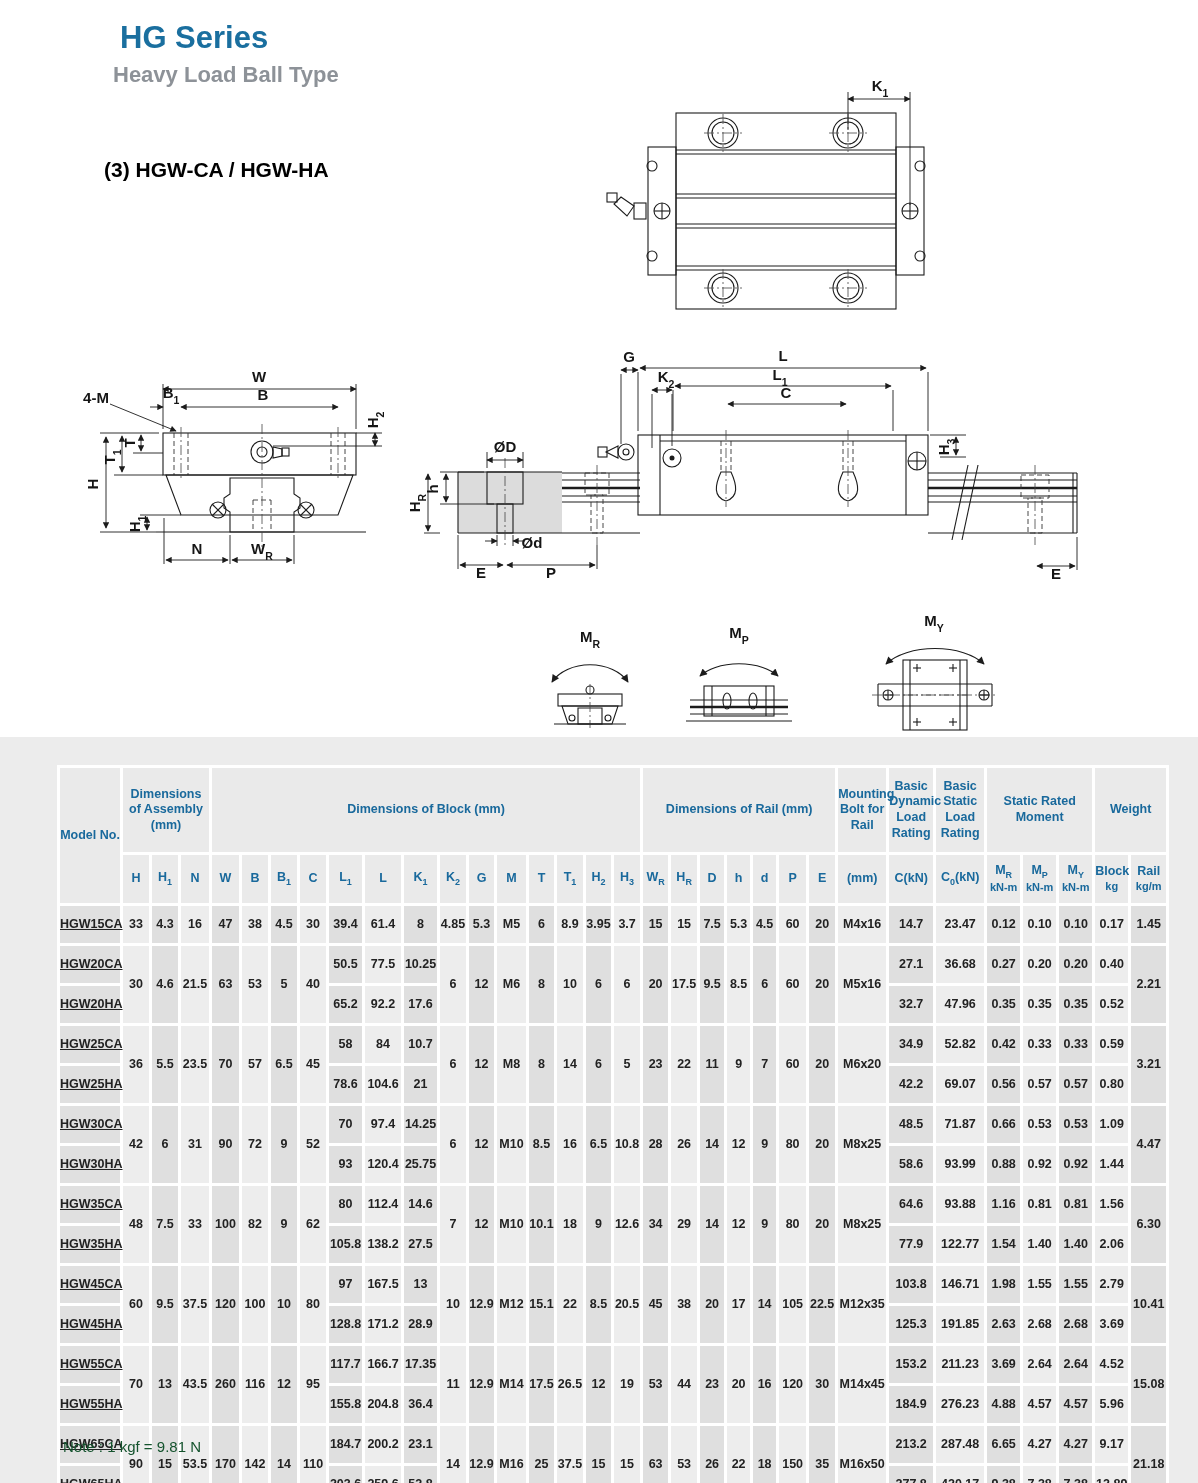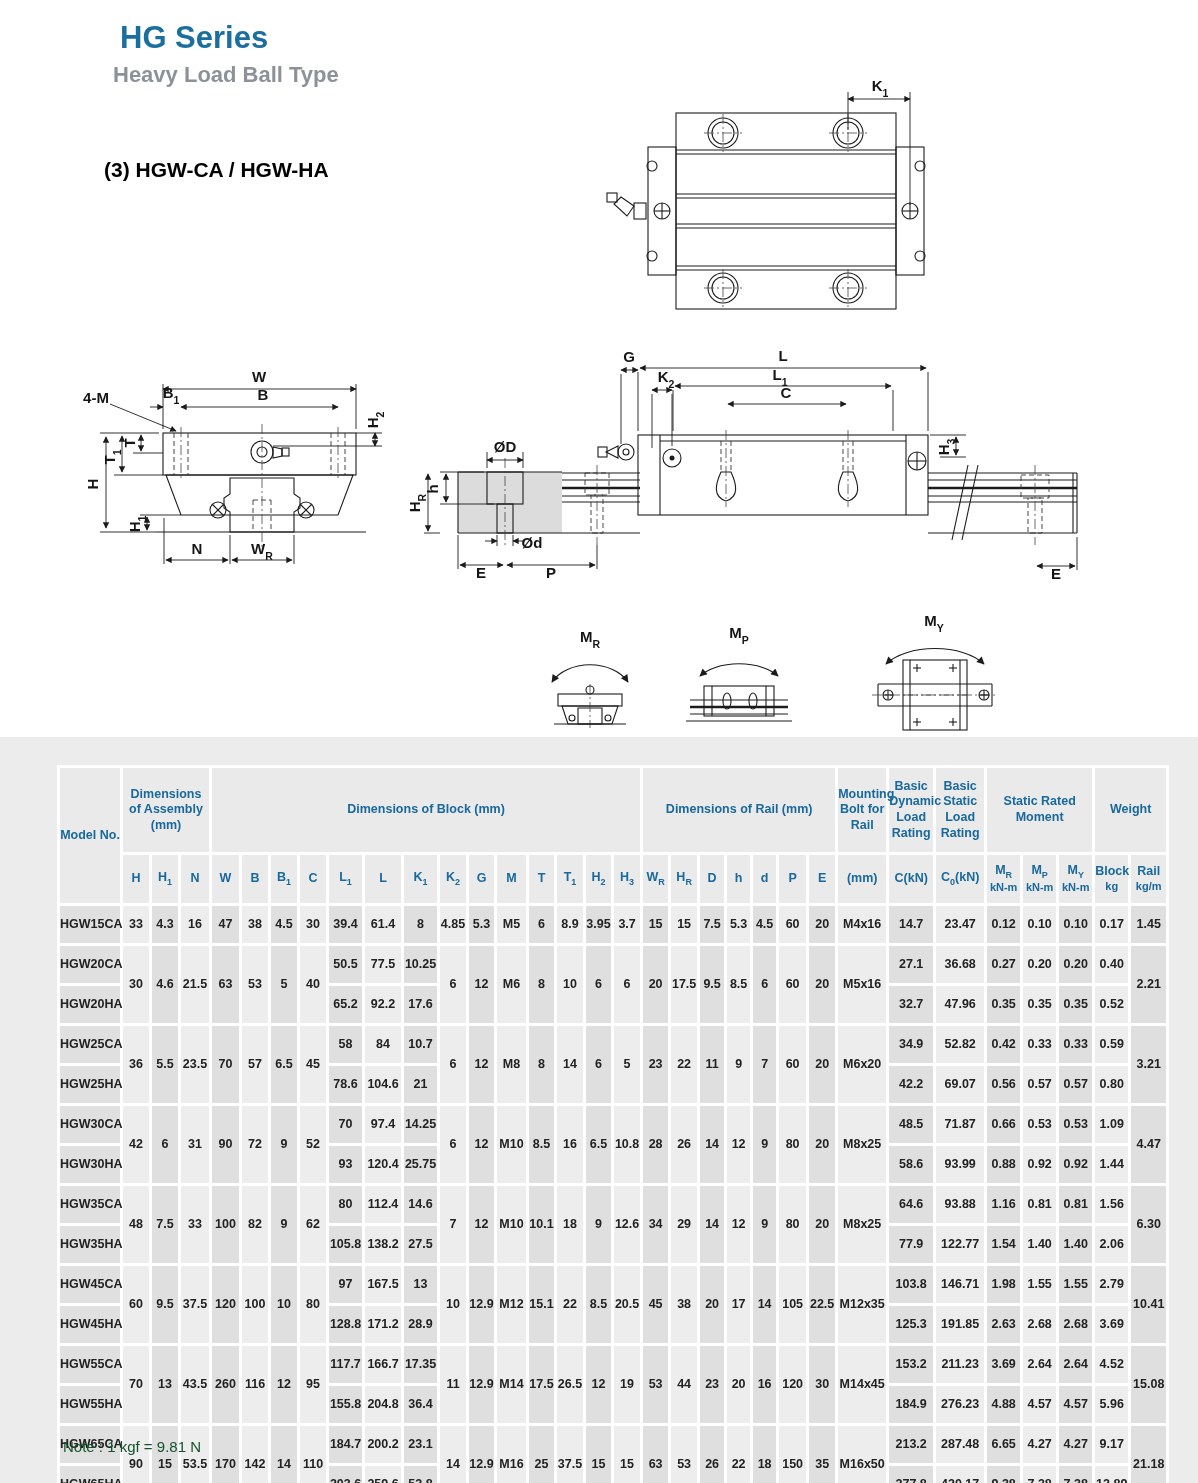--- a/index.html
+++ b/index.html
@@ -21,21 +21,21 @@
   table.spec th,table.spec td{padding:0;text-align:center;vertical-align:middle;line-height:1.25;}
   table.spec thead th{background:#eaeaea;color:#19699c;font-weight:bold;font-size:12.5px;}
   tr.ghead th{height:84px;}
   tr.shead th{height:48px;font-size:13px;}
   th.model-h{text-align:left;padding-left:6px;font-size:13px;}
   .two-line span{display:block;}
   .two-line .u{font-size:11px;}
   table.spec td{font-size:12.5px;font-weight:bold;height:37px;color:#222;}
   td.light{background:#ededed;}
   td.dark{background:#dfdfdf;}
-  td.model{background:#e0e0e0 !important;text-align:left;padding-left:7px;font-size:13px;color:#1d1d1f;}
+  td.model{background:#e0e0e0 !important;text-align:left;padding-left:7px;font-size:13px;color:#1d1d1f;text-decoration:underline;}
   sub{font-size:9px;}
   .note{position:absolute;left:63px;top:1438px;font-size:15px;color:#14532d;}
 </style>
 </head>
 <body>
 
 <div class="title">HG Series</div>
 <div class="subtitle">Heavy Load Ball Type</div>
 <div class="section-heading">(3) HGW-CA / HGW-HA</div>
 <div class="gray-bg"></div>

